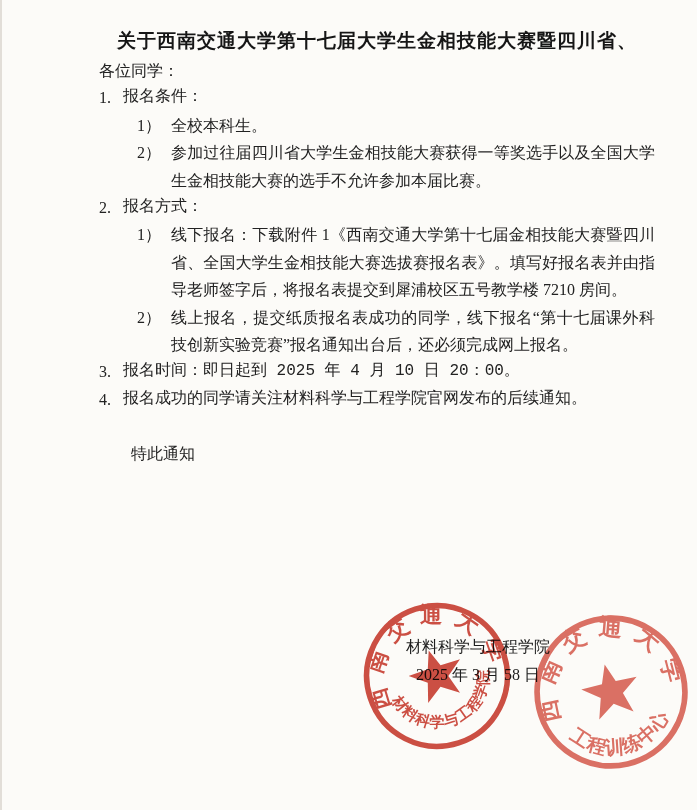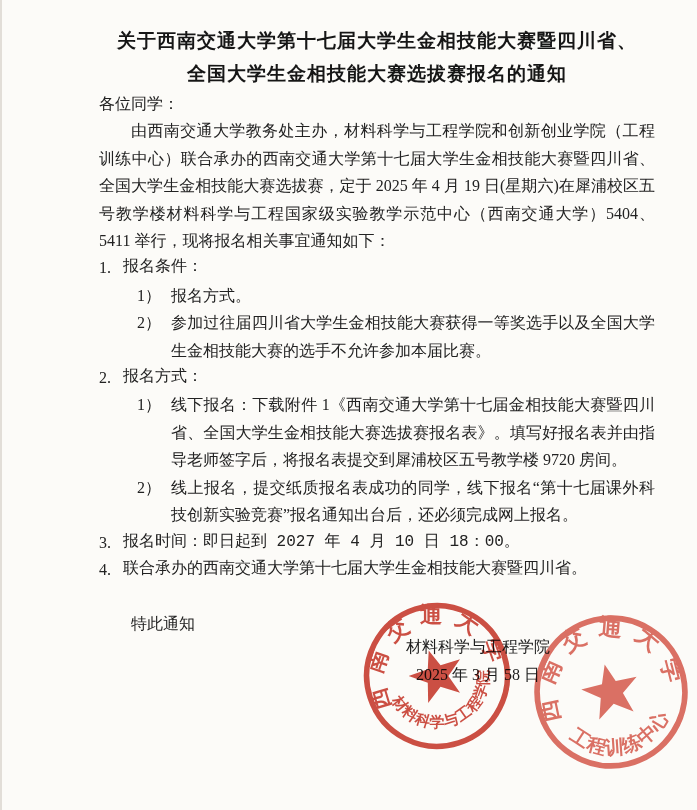--- a/index.html
+++ b/index.html
@@ -55,61 +55,59 @@
 </style>
 </head>
 <body>
 
 <div class="page">
 
   <div class="content">
 
     <div class="doc-title">
       <div>关于西南交通大学第十七届大学生金相技能大赛暨四川省、</div>
-      <div>全国大学生金相技能大赛选拔赛报名的通知</div>
     </div>
 
     <div class="salutation">各位同学：</div>
 
-    <div class="intro">由西南交通大学教务处主办，材料科学与工程学院和创新创业学院（工程训练中心）联合承办的西南交通大学第十七届大学生金相技能大赛暨四川省、全国大学生金相技能大赛选拔赛，定于 2025 年 4 月 19 日(星期六)在犀浦校区五号教学楼材料科学与工程国家级实验教学示范中心（西南交通大学）5404、5411 举行，现将报名相关事宜通知如下：</div>
 
     <div class="item">
       <span class="no">1.</span>
       <span class="label">报名条件：</span>
     </div>
     <div class="sub">
       <span class="no">1）</span>
-      <span class="text">报名方式。</span>
+      <span class="text">全校本科生。</span>
     </div>
     <div class="sub">
       <span class="no">2）</span>
       <span class="text">参加过往届四川省大学生金相技能大赛获得一等奖选手以及全国大学生金相技能大赛的选手不允许参加本届比赛。</span>
     </div>
 
     <div class="item">
       <span class="no">2.</span>
       <span class="label">报名方式：</span>
     </div>
     <div class="sub">
       <span class="no">1）</span>
-      <span class="text">线下报名：下载附件 1《西南交通大学第十七届金相技能大赛暨四川省、全国大学生金相技能大赛选拔赛报名表》。填写好报名表并由指导老师签字后，将报名表提交到犀浦校区五号教学楼 9720 房间。</span>
+      <span class="text">线下报名：下载附件 1《西南交通大学第十七届金相技能大赛暨四川省、全国大学生金相技能大赛选拔赛报名表》。填写好报名表并由指导老师签字后，将报名表提交到犀浦校区五号教学楼 7210 房间。</span>
     </div>
     <div class="sub">
       <span class="no">2）</span>
       <span class="text">线上报名，提交纸质报名表成功的同学，线下报名“第十七届课外科技创新实验竞赛”报名通知出台后，还必须完成网上报名。</span>
     </div>
 
     <div class="item">
       <span class="no">3.</span>
-      <span class="label">报名时间：即日起到 2027 年 4 月 10 日 18：00。</span>
+      <span class="label">报名时间：即日起到 2025 年 4 月 10 日 20：00。</span>
     </div>
 
     <div class="item">
       <span class="no">4.</span>
-      <span class="label">联合承办的西南交通大学第十七届大学生金相技能大赛暨四川省。</span>
+      <span class="label">报名成功的同学请关注材料科学与工程学院官网发布的后续通知。</span>
     </div>
 
     <div class="closing">特此通知</div>
 
   </div>
 
   <div class="signature">
     <div>材料科学与工程学院</div>
     <div>2025 年 3 月 58 日</div>
   </div>

